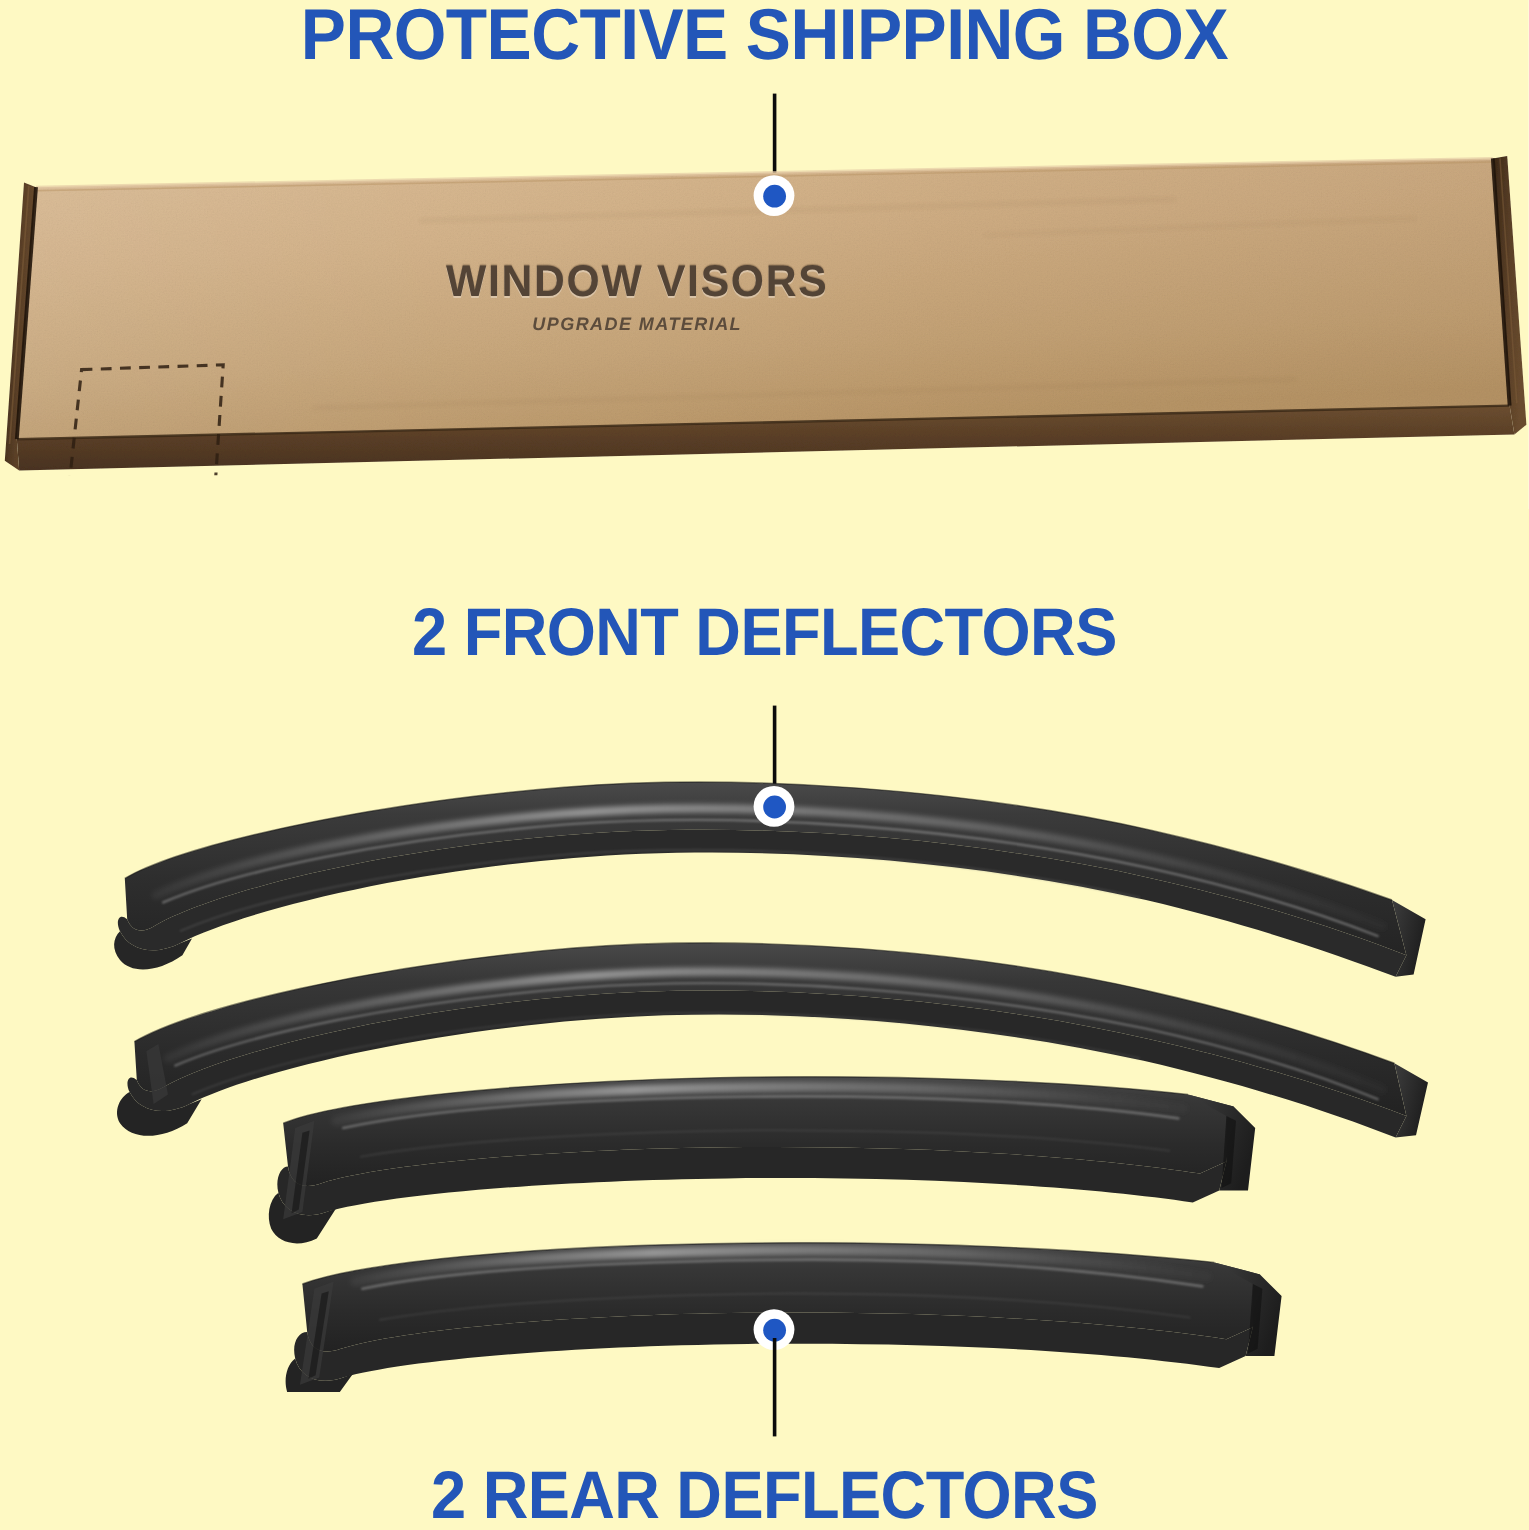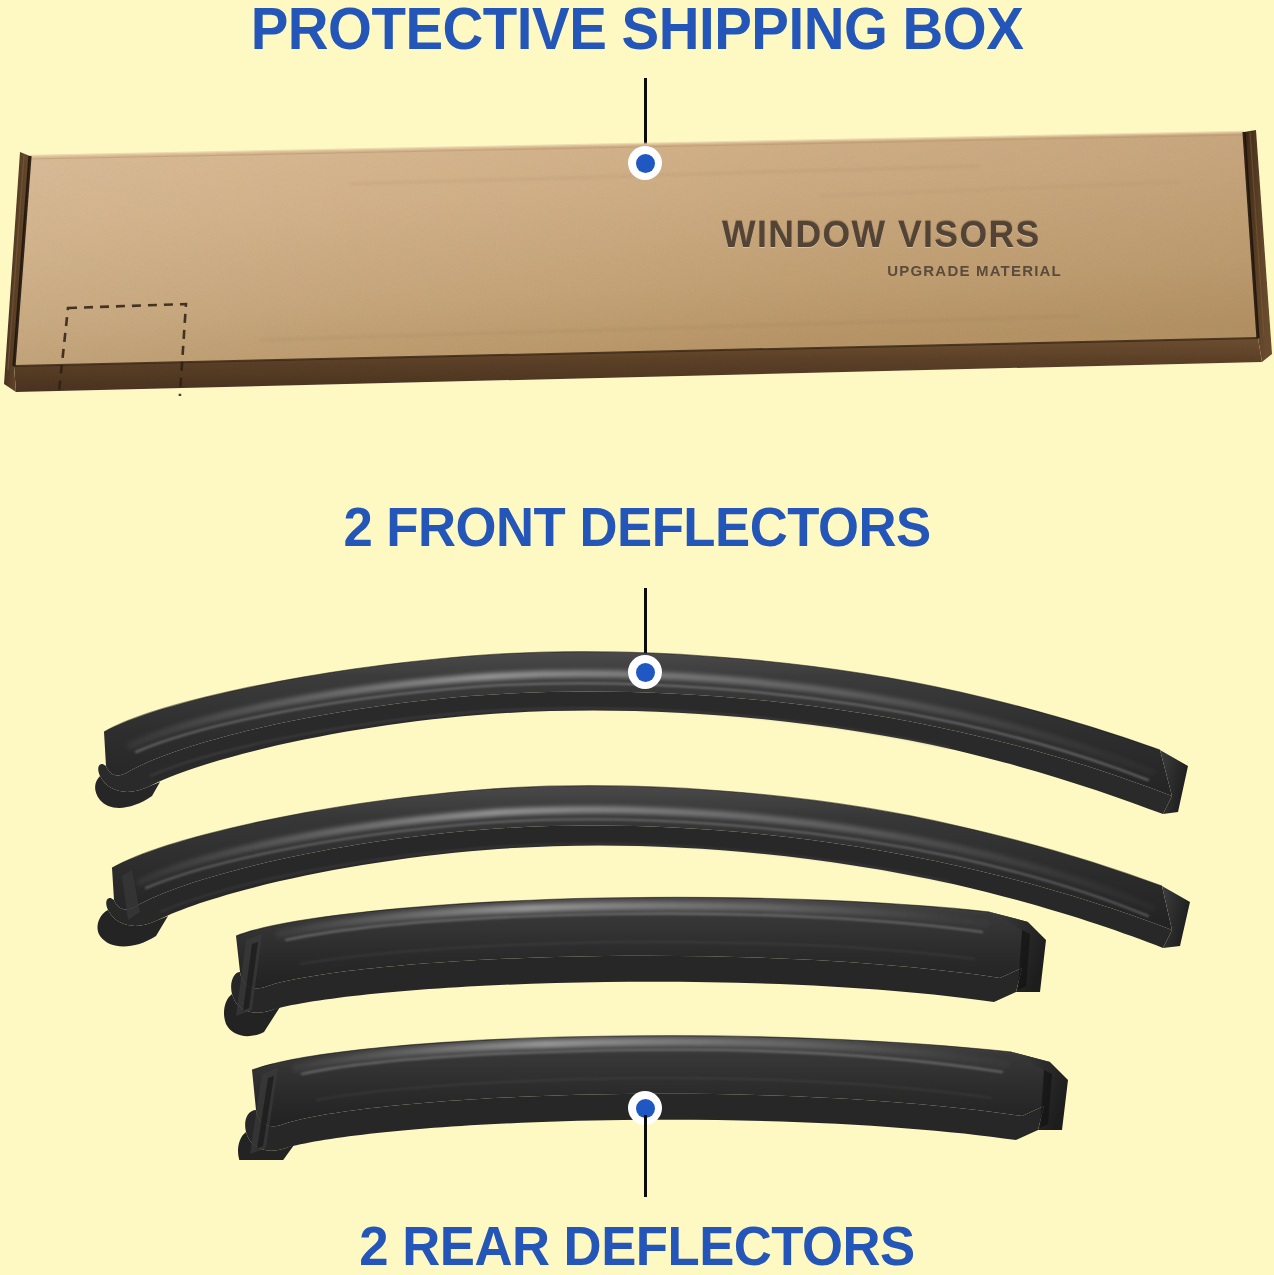--- a/index.html
+++ b/index.html
@@ -80,39 +80,40 @@
     width: 1274px;
     height: 270px;
   }
   .box-wrap svg { display: block; }
 
   .box-label {
     position: absolute;
     left: 0;
     top: 214px;
     width: 1062px;
-    text-align: right;
+    text-align: center;
     pointer-events: none;
   }
   .box-label .main {
     font-size: 37px;
     font-weight: 700;
     letter-spacing: 1.5px;
     color: #4a3c30;
     text-shadow: 0 1px 0 rgba(255,255,255,0.35), 0 -1px 1px rgba(60,42,28,0.4);
     opacity: 0.92;
     transform: scaleX(0.96);
   }
   .box-label .sub {
     margin-top: 6px;
     font-size: 15px;
     font-weight: 600;
     letter-spacing: 1.2px;
     color: #4e4034;
     opacity: 0.88;
+    font-style: italic;
   }
 
   
   .deflectors {
     position: absolute;
     left: 0;
     top: 600px;
     width: 1274px;
     height: 560px;
   }

